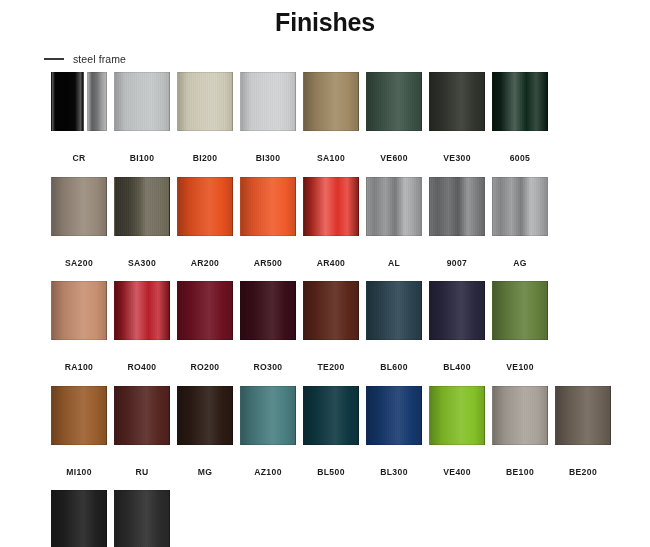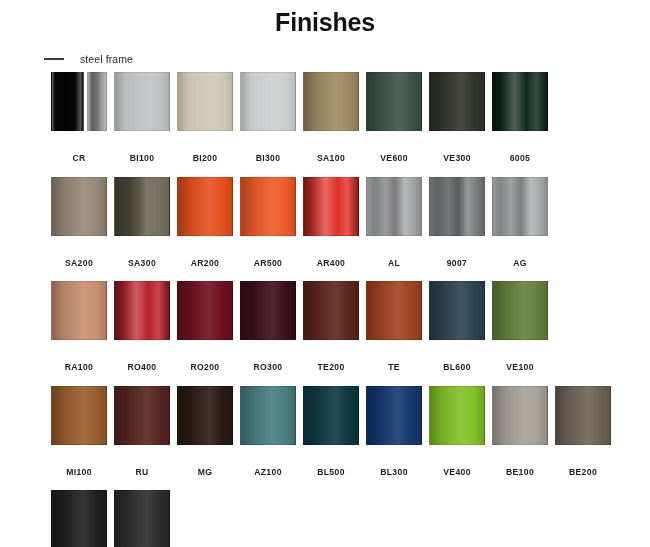--- a/index.html
+++ b/index.html
@@ -29,21 +29,21 @@
     color: #121212;
   }
 
   
   .legend {
     position: absolute;
     top: 53px;
     left: 44px;
     display: flex;
     align-items: center;
-    gap: 16px;
+    gap: 9px;
   }
   .legend-line {
     display: block;
     width: 20px;
     height: 0;
     border-top: 2px solid #3a3a3a;
   }
   .legend-label {
     font-size: 10.5px;
     color: #2b2b2b;
@@ -249,32 +249,32 @@
         </div>
         <div class="swatch-label">RO300</div>
       </div>
       <div class="swatch-cell">
         <div class="swatch-chip" style="background: linear-gradient(90deg, rgb(64, 26, 18) 0%, rgb(83, 33, 23) 22%, rgb(108, 59, 48) 58%, rgb(92, 37, 25) 82%, rgb(79, 32, 22) 100%);">
           <span class="sheen" style="background-image: repeating-linear-gradient(90deg, rgba(255, 255, 255, 0.043) 0px, rgba(255, 255, 255, 0.043) 1px, rgba(0, 0, 0, 0.043) 1px, rgba(0, 0, 0, 0.043) 2px); opacity: 0.22;"></span>
         </div>
         <div class="swatch-label">TE200</div>
       </div>
       <div class="swatch-cell">
-        <div class="swatch-chip" style="background: linear-gradient(90deg, rgb(113, 46, 22) 0%, rgb(145, 59, 28) 22%, rgb(170, 85, 53) 58%, rgb(161, 66, 31) 82%, rgb(138, 57, 27) 100%);">
-          <span class="sheen" style="background-image: repeating-linear-gradient(90deg, rgba(255, 255, 255, 0.043) 0px, rgba(255, 255, 255, 0.043) 1px, rgba(0, 0, 0, 0.043) 1px, rgba(0, 0, 0, 0.043) 2px); opacity: 0.22;"></span>
-        </div>
-        <div class="swatch-label">TE</div>
-      </div>
-      <div class="swatch-cell">
         <div class="swatch-chip" style="background: linear-gradient(90deg, rgb(29, 47, 56) 0%, rgb(38, 60, 72) 22%, rgb(63, 86, 98) 58%, rgb(42, 67, 80) 82%, rgb(36, 58, 69) 100%);">
           <span class="sheen" style="background-image: repeating-linear-gradient(90deg, rgba(255, 255, 255, 0.043) 0px, rgba(255, 255, 255, 0.043) 1px, rgba(0, 0, 0, 0.043) 1px, rgba(0, 0, 0, 0.043) 2px); opacity: 0.22;"></span>
         </div>
         <div class="swatch-label">BL600</div>
       </div>
       <div class="swatch-cell">
+        <div class="swatch-chip" style="background: linear-gradient(90deg, rgb(29, 27, 45) 0%, rgb(38, 35, 58) 22%, rgb(63, 61, 83) 58%, rgb(42, 39, 64) 82%, rgb(36, 34, 55) 100%);">
+          <span class="sheen" style="background-image: repeating-linear-gradient(90deg, rgba(255, 255, 255, 0.043) 0px, rgba(255, 255, 255, 0.043) 1px, rgba(0, 0, 0, 0.043) 1px, rgba(0, 0, 0, 0.043) 2px); opacity: 0.22;"></span>
+        </div>
+        <div class="swatch-label">BL400</div>
+      </div>
+      <div class="swatch-cell">
         <div class="swatch-chip" style="background: linear-gradient(90deg, rgb(70, 90, 42) 0%, rgb(90, 115, 54) 22%, rgb(116, 141, 80) 58%, rgb(100, 128, 60) 82%, rgb(86, 110, 52) 100%);">
           <span class="sheen" style="background-image: repeating-linear-gradient(90deg, rgba(255, 255, 255, 0.043) 0px, rgba(255, 255, 255, 0.043) 1px, rgba(0, 0, 0, 0.043) 1px, rgba(0, 0, 0, 0.043) 2px); opacity: 0.22;"></span>
         </div>
         <div class="swatch-label">VE100</div>
       </div>
     </div>
     <div class="swatch-row">
       <div class="swatch-cell">
         <div class="swatch-chip" style="background: linear-gradient(90deg, rgb(108, 65, 30) 0%, rgb(139, 84, 39) 22%, rgb(164, 109, 64) 58%, rgb(154, 93, 43) 82%, rgb(132, 80, 37) 100%);">
           <span class="sheen" style="background-image: repeating-linear-gradient(90deg, rgba(255, 255, 255, 0.043) 0px, rgba(255, 255, 255, 0.043) 1px, rgba(0, 0, 0, 0.043) 1px, rgba(0, 0, 0, 0.043) 2px); opacity: 0.22;"></span>

